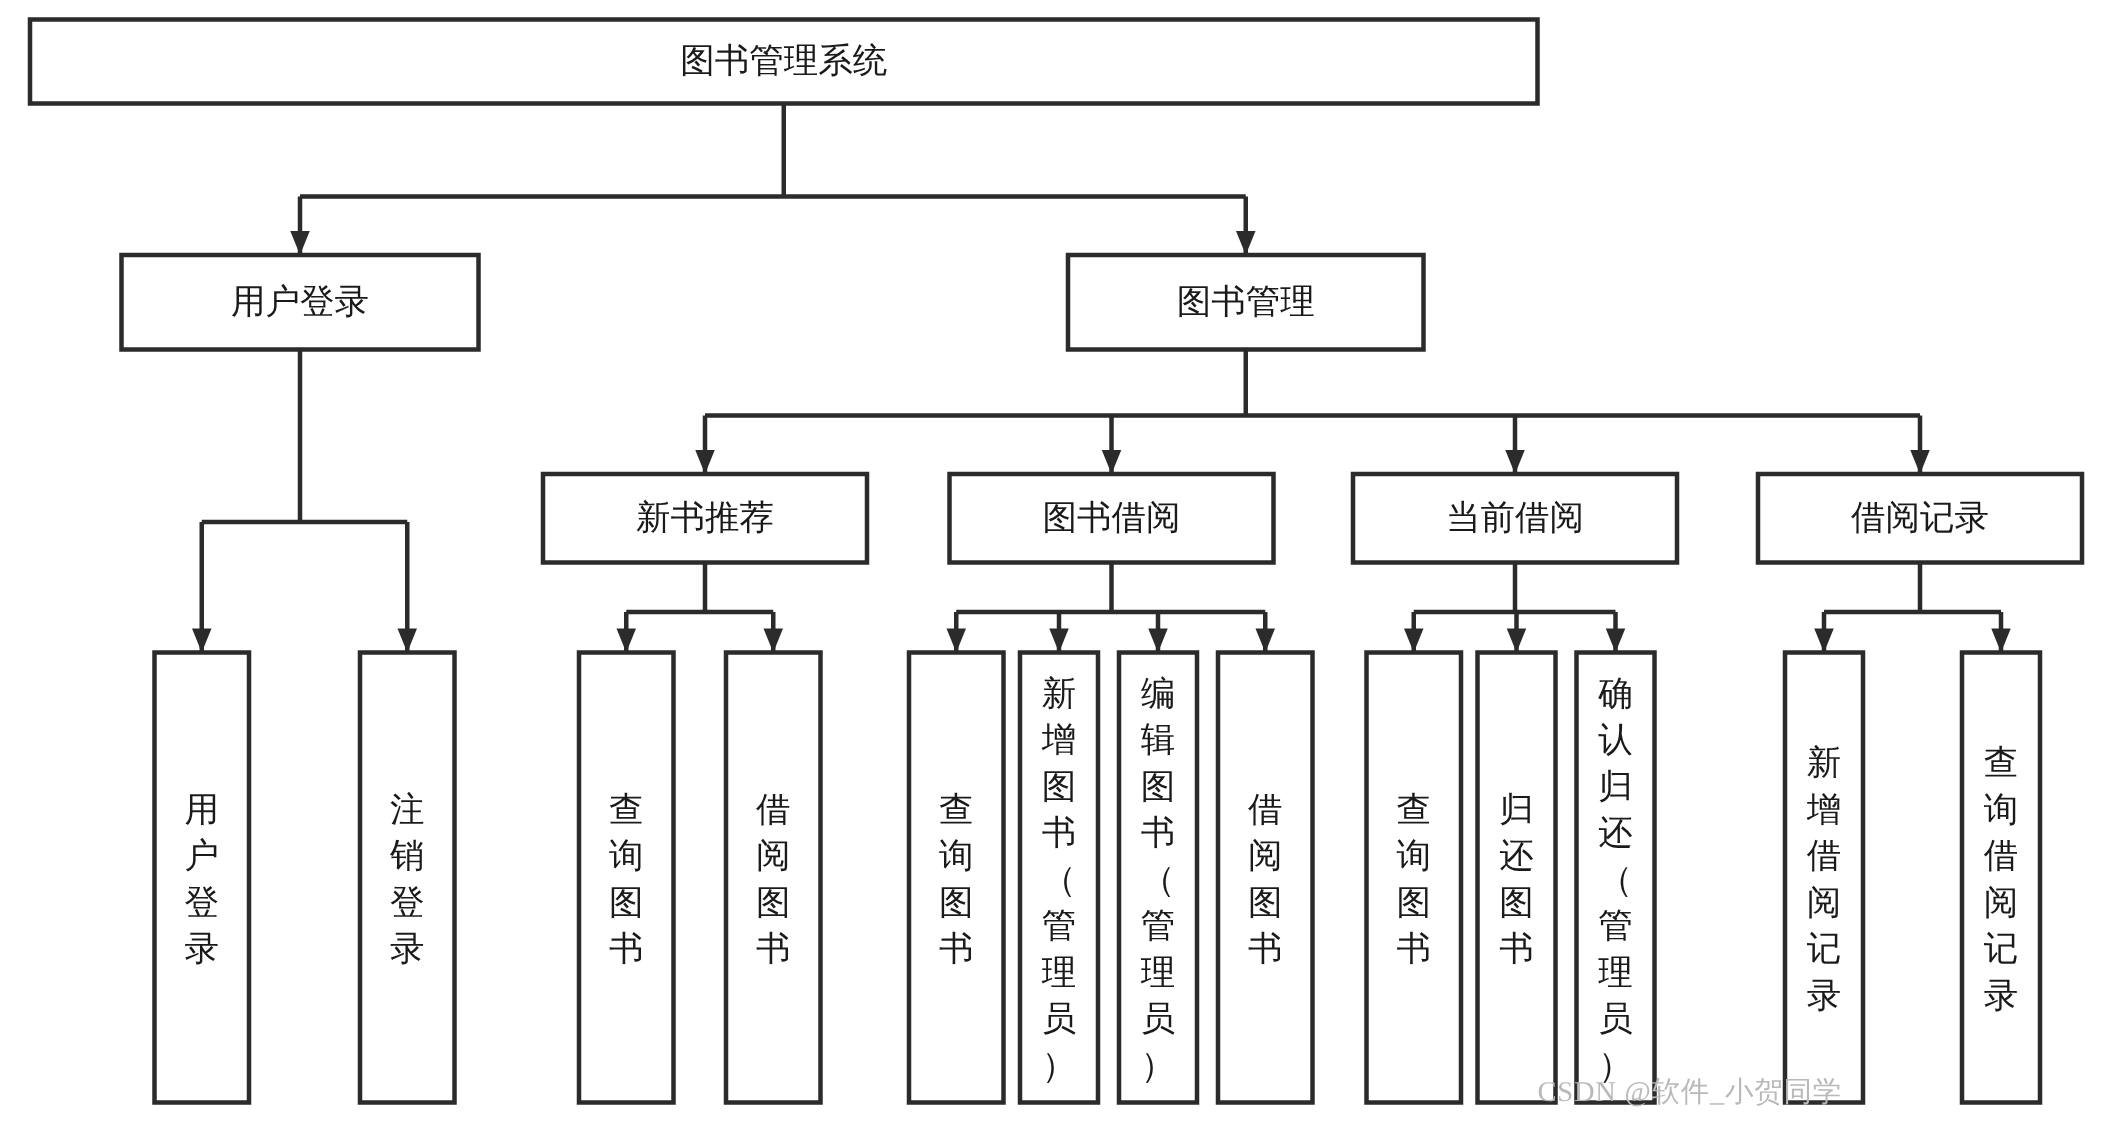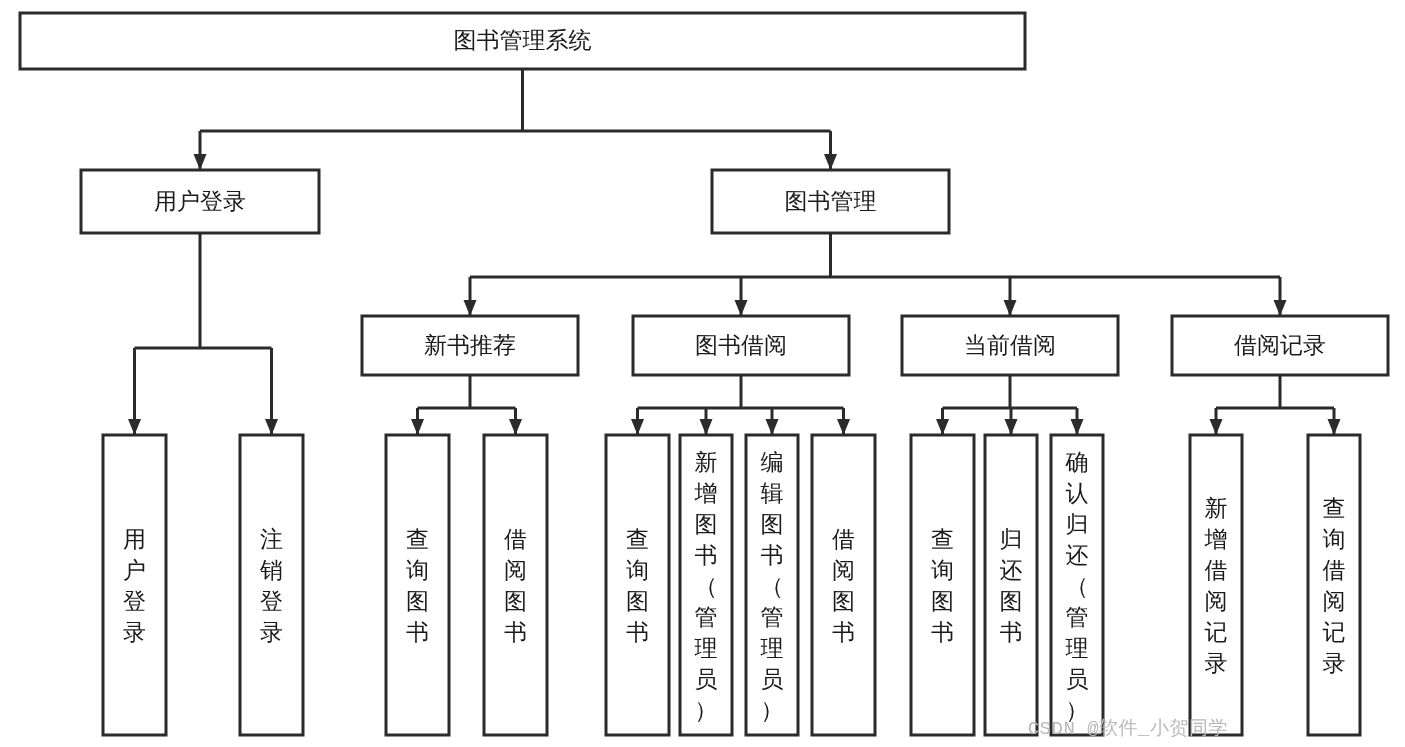--- a/index.html
+++ b/index.html
@@ -53,21 +53,21 @@
     font-family: "Liberation Sans", "DejaVu Sans", sans-serif;
     font-size: 23px;
     fill: #1a1a1a;
     text-anchor: middle;
     white-space: pre;
   }
   .watermark {
     position: absolute;
     right: 14px;
     bottom: 6px;
-    font-family: Liberation Mono, monospace;
+    font-family: Liberation Serif, serif;
     font-size: 19px;
     color: #b9b9b9;
     letter-spacing: 0.5px;
     user-select: none;
     pointer-events: none;
     text-align: right;
   }
 </style>
 </head>
 <body>

